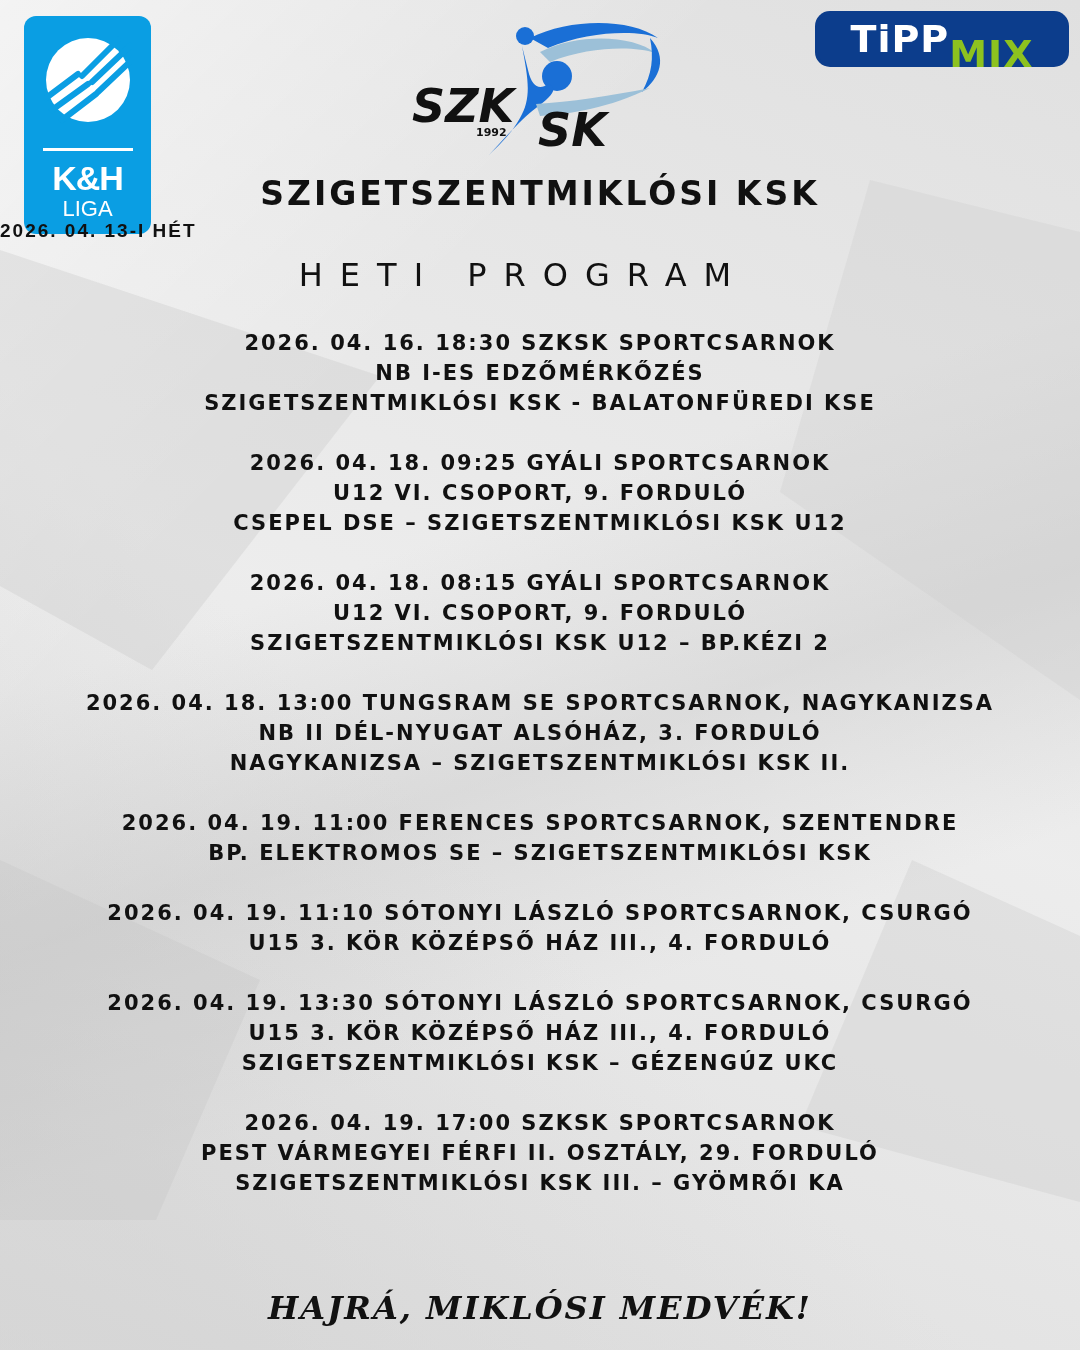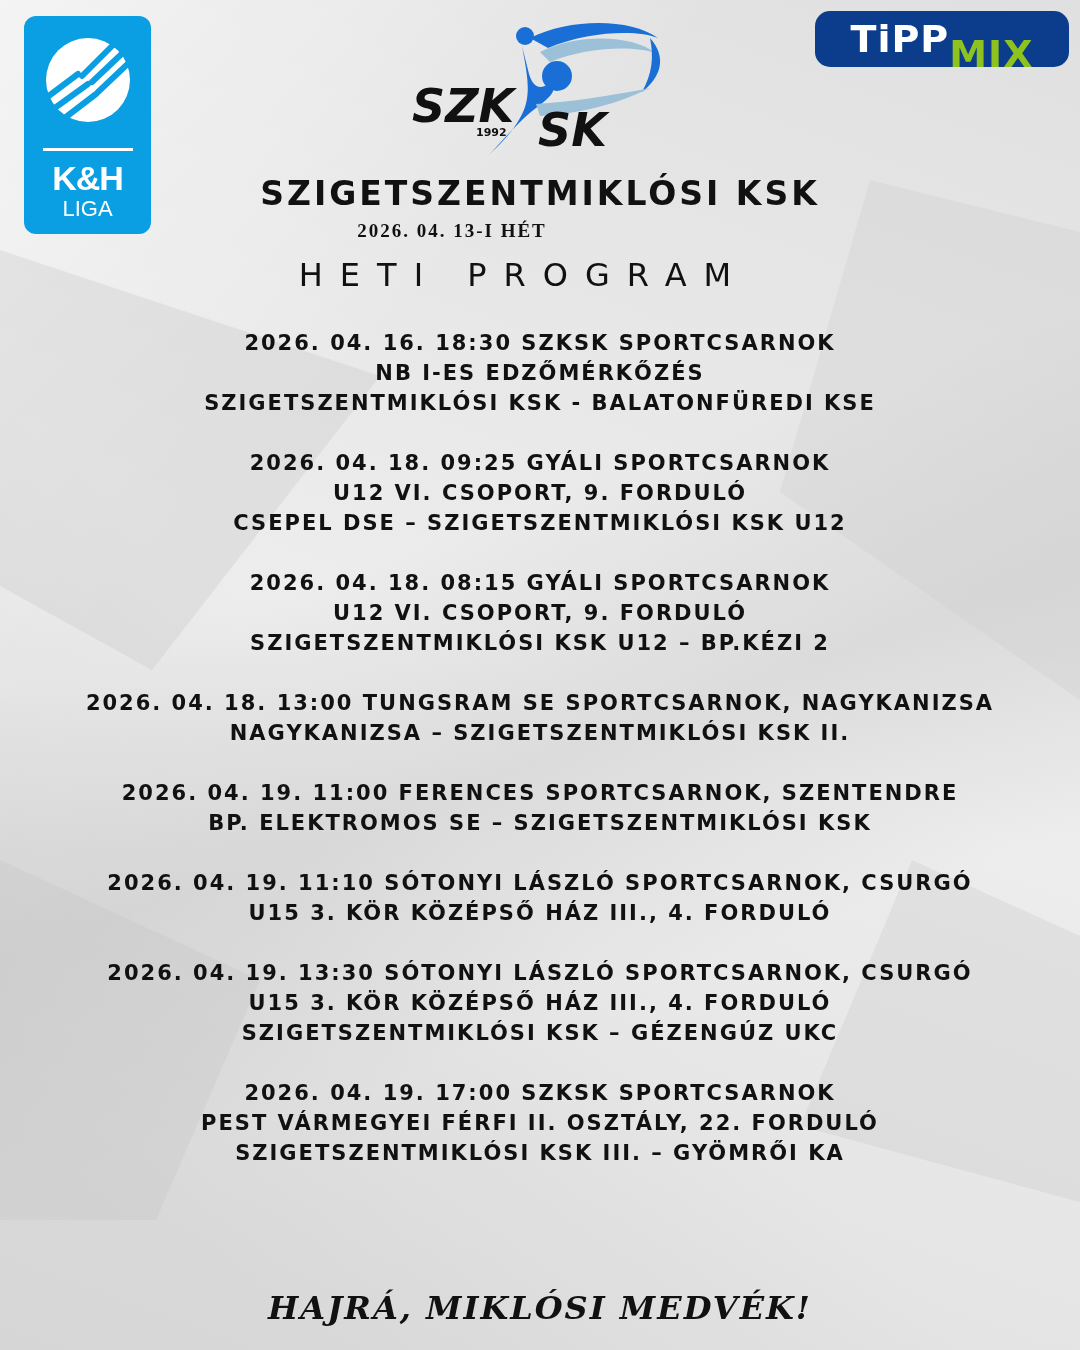--- a/index.html
+++ b/index.html
@@ -47,22 +47,22 @@
   }
   .tippmix .t1 { color:#fff; }
   .tippmix .t2 { color:#8dc21f;margin-top:29px; }
 
   .title {
     position:absolute; left:0; width:1080px; top:172px; text-align:center;
     font-family:"DejaVu Sans", sans-serif; font-weight:900; font-size:33px; letter-spacing:3px;
     line-height:44px;
   }
   .week {
-    position:absolute; left:0; width:904px; top:218px; text-align:center;
-    font-family:Liberation Serif, serif; font-weight:bold; font-size:19px; letter-spacing:2px; line-height:26px;
+    position:absolute; left:0; width:904px; top:218px; text-align:left;
+    font-family:Liberation Sans, sans-serif; font-weight:bold; font-size:19px; letter-spacing:2px; line-height:26px;
   }
   .program {
     position:absolute; left:0; width:1030px; top:254px; text-align:center;
     font-family:"DejaVu Sans", sans-serif; font-size:32px; letter-spacing:17px; line-height:42px;
     text-indent:17px;
   }
   .events {
     position:absolute; left:0; top:328px; width:1080px;
   }
   .event { text-align:center; margin-bottom:30px; }
@@ -137,35 +137,36 @@
     <div>U12 VI. CSOPORT, 9. FORDULÓ</div>
     <div>CSEPEL DSE – SZIGETSZENTMIKLÓSI KSK U12</div>
   </div>
   <div class="event">
     <div>2026. 04. 18. 08:15 GYÁLI SPORTCSARNOK</div>
     <div>U12 VI. CSOPORT, 9. FORDULÓ</div>
     <div>SZIGETSZENTMIKLÓSI KSK U12 – BP.KÉZI 2</div>
   </div>
   <div class="event">
     <div>2026. 04. 18. 13:00 TUNGSRAM SE SPORTCSARNOK, NAGYKANIZSA</div>
+    <div>NB II DÉL-NYUGAT ALSÓHÁZ, 3. FORDULÓ</div>
     <div>NAGYKANIZSA – SZIGETSZENTMIKLÓSI KSK II.</div>
   </div>
   <div class="event">
     <div>2026. 04. 19. 11:00 FERENCES SPORTCSARNOK, SZENTENDRE</div>
     <div>BP. ELEKTROMOS SE – SZIGETSZENTMIKLÓSI KSK</div>
   </div>
   <div class="event">
     <div>2026. 04. 19. 11:10 SÓTONYI LÁSZLÓ SPORTCSARNOK, CSURGÓ</div>
     <div>U15 3. KÖR KÖZÉPSŐ HÁZ III., 4. FORDULÓ</div>
   </div>
   <div class="event">
     <div>2026. 04. 19. 13:30 SÓTONYI LÁSZLÓ SPORTCSARNOK, CSURGÓ</div>
     <div>U15 3. KÖR KÖZÉPSŐ HÁZ III., 4. FORDULÓ</div>
     <div>SZIGETSZENTMIKLÓSI KSK – GÉZENGÚZ UKC</div>
   </div>
   <div class="event">
     <div>2026. 04. 19. 17:00 SZKSK SPORTCSARNOK</div>
-    <div>PEST VÁRMEGYEI FÉRFI II. OSZTÁLY, 22. FORDULÓ</div>
+    <div>PEST VÁRMEGYEI FÉRFI II. OSZTÁLY, 29. FORDULÓ</div>
     <div>SZIGETSZENTMIKLÓSI KSK III. – GYÖMRŐI KA</div>
   </div>
 </div>
 
 <div class="slogan">HAJRÁ, MIKLÓSI MEDVÉK!</div>
 
 </body></html>

